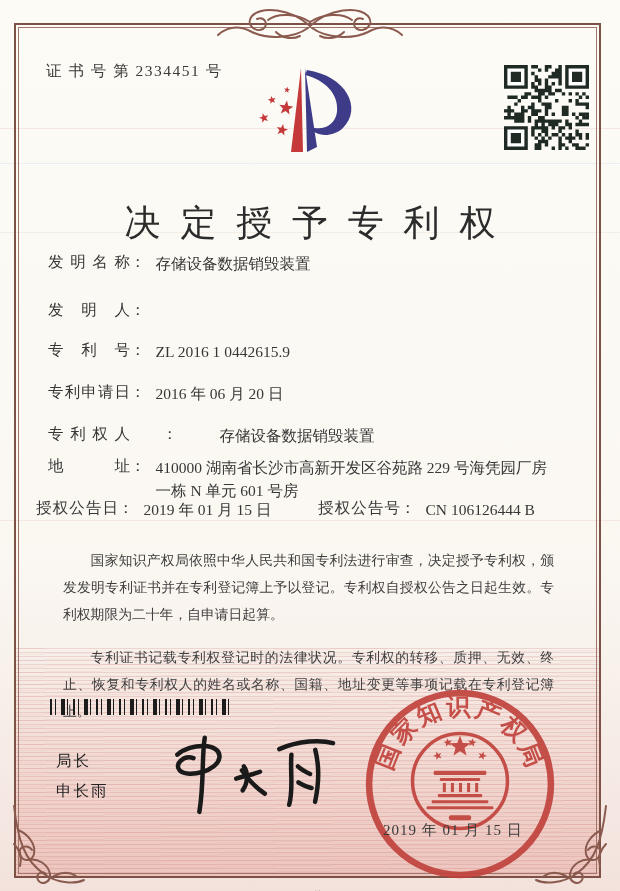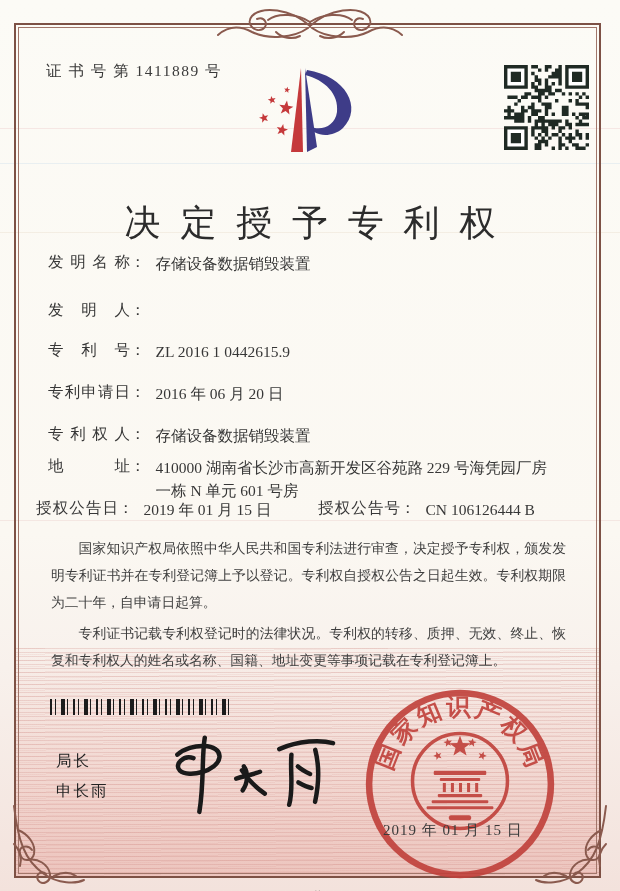--- a/index.html
+++ b/index.html
@@ -32,21 +32,21 @@
   
   .field-row{position:absolute;left:48px;display:flex;align-items:flex-start;font-size:15.5px;color:#373737;}
   .f-label{display:inline-block;width:82px;text-align:justify;text-align-last:justify;-moz-text-align-last:justify;white-space:nowrap;}
   .f-colon{margin:0 2px 0 0;}
   .f-value{margin-left:8px;line-height:23px;}
   .addr-lines div{line-height:23px;}
   .grant-pair{position:absolute;display:flex;font-size:15.5px;color:#373737;}
   
   .body-text{position:absolute;left:47px;right:50px;top:531px;font-size:13.8px;line-height:27px;
              text-align:justify;color:#3e3e3e;}
-  .body-text p{margin:4px;text-indent:2em;}
+  .body-text p{margin:16px;text-indent:2em;}
   
   .barcode{position:absolute;left:50px;top:699px;width:182px;height:16px;
     background:
       repeating-linear-gradient(90deg,#1c1c1c 0 2px,rgba(0,0,0,0) 2px 5px,#1c1c1c 5px 6px,rgba(0,0,0,0) 6px 11px,#1c1c1c 11px 15px,rgba(0,0,0,0) 15px 17px,#1c1c1c 17px 18px,rgba(0,0,0,0) 18px 23px);
   }
   .signatory{position:absolute;left:56px;top:746px;font-family:"Liberation Sans","DejaVu Sans",sans-serif;
              font-size:15.5px;color:#232323;letter-spacing:2px;line-height:30px;}
   .signature{position:absolute;left:148px;top:722px;width:210px;height:100px;transform:rotate(-2deg);}
   .seal{position:absolute;left:360px;top:684px;width:200px;height:200px;opacity:.9;z-index:2;}
   .seal-date{position:absolute;left:383px;top:821px;font-size:15px;color:#3b3b3b;letter-spacing:1px;z-index:3;}
@@ -96,21 +96,21 @@
       <g stroke="#8a5a4e" fill="none" stroke-width="2" stroke-linecap="round">
         <path d="M6,4 C10,38 16,58 36,72 C50,82 68,82 76,78"></path>
         <path d="M10,28 C20,32 28,42 26,52 C24,60 14,60 12,52 C10,44 20,42 24,48"></path>
         <path d="M20,58 C30,56 40,62 42,72 C43,80 34,84 30,78 C27,72 34,68 38,72"></path>
         <path d="M6,42 C12,48 14,56 12,64"></path>
         <path d="M46,74 C54,70 62,70 68,74"></path>
       </g>
     </svg>
   </div>
 
-  <div class="cert-no">证 书 号 第 1411889 号</div>
+  <div class="cert-no">证 书 号 第 2334451 号</div>
 
   <div class="logo">
     <svg viewBox="0 0 128 98">
       <g fill="#c5393b">
         <polygon points="37.6,26.8 38.0,29.1 40.2,29.6 38.2,30.6 38.4,32.9 36.8,31.3 34.7,32.2 35.7,30.2 34.2,28.5 36.4,28.8"></polygon>
         <polygon points="21.1,35.9 22.7,38.4 25.6,37.9 23.8,40.2 25.1,42.8 22.4,41.7 20.3,43.8 20.5,40.9 17.8,39.6 20.7,38.8"></polygon>
         <polygon points="37.0,40.6 38.2,45.7 43.4,46.7 38.8,49.4 39.5,54.6 35.6,51.1 30.8,53.4 32.9,48.5 29.3,44.7 34.5,45.2"></polygon>
         <polygon points="12.7,53.2 14.8,56.0 18.2,55.3 16.1,58.1 17.9,61.1 14.5,60.0 12.2,62.7 12.2,59.1 9.0,57.7 12.4,56.7"></polygon>
         <polygon points="33.2,64.1 33.9,68.3 38.0,69.4 34.2,71.3 34.4,75.5 31.5,72.5 27.5,74.0 29.5,70.3 26.8,67.0 31.0,67.7"></polygon>
         <polygon points="51,8 41,92 53,92"></polygon>
@@ -149,21 +149,21 @@
   <div class="field-row" style="top:340px;">
     <span class="f-label">专利号</span>
       <span class="f-colon">：</span>
     <span class="f-value">ZL 2016 1 0442615.9</span>
   </div>
   <div class="field-row" style="top:382px;">
     <span class="f-label">专利申请日</span>
       <span class="f-colon">：</span>
     <span class="f-value">2016 年 06 月 20 日</span>
   </div>
-  <div class="field-row" style="top:424px;">
+  <div class="field-row" style="top:424px;gap:32px;">
     <span class="f-label">专利权人</span>
       <span class="f-colon">：</span>
     <span class="f-value">存储设备数据销毁装置</span>
   </div>
   <div class="field-row" style="top:456px;">
     <span class="f-label">地址</span>
       <span class="f-colon">：</span>
     <span class="f-value addr-lines">
       <div>410000 湖南省长沙市高新开发区谷苑路 229 号海凭园厂房</div>
       <div>一栋 N 单元 601 号房</div>

